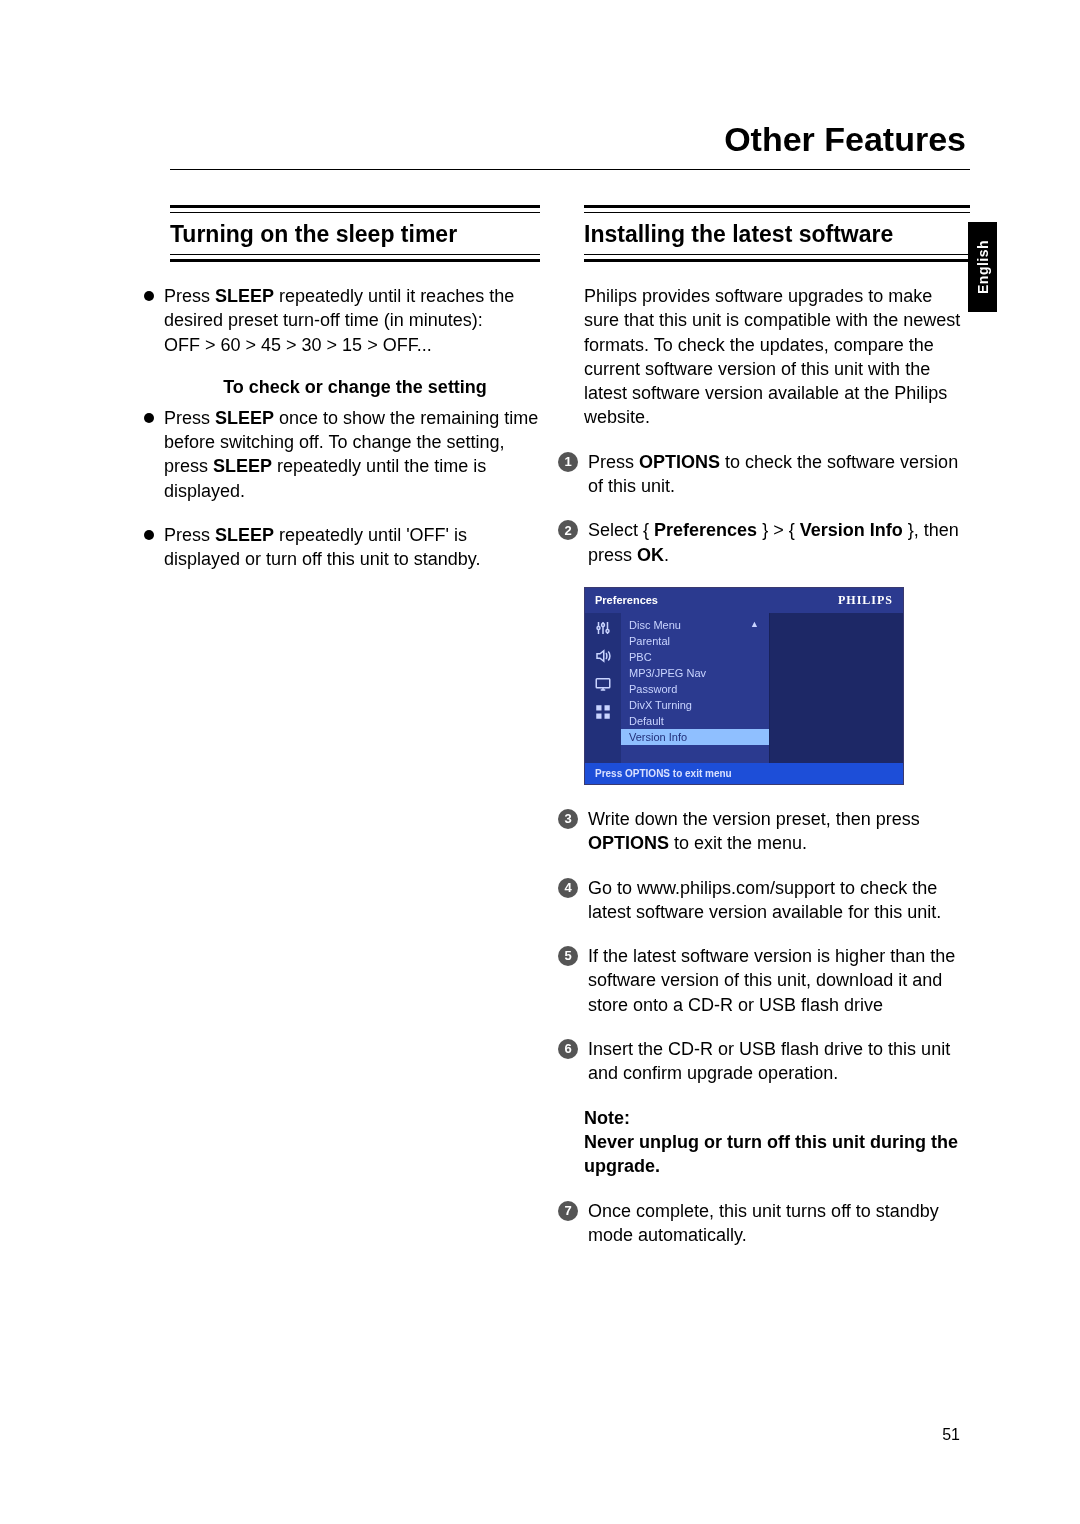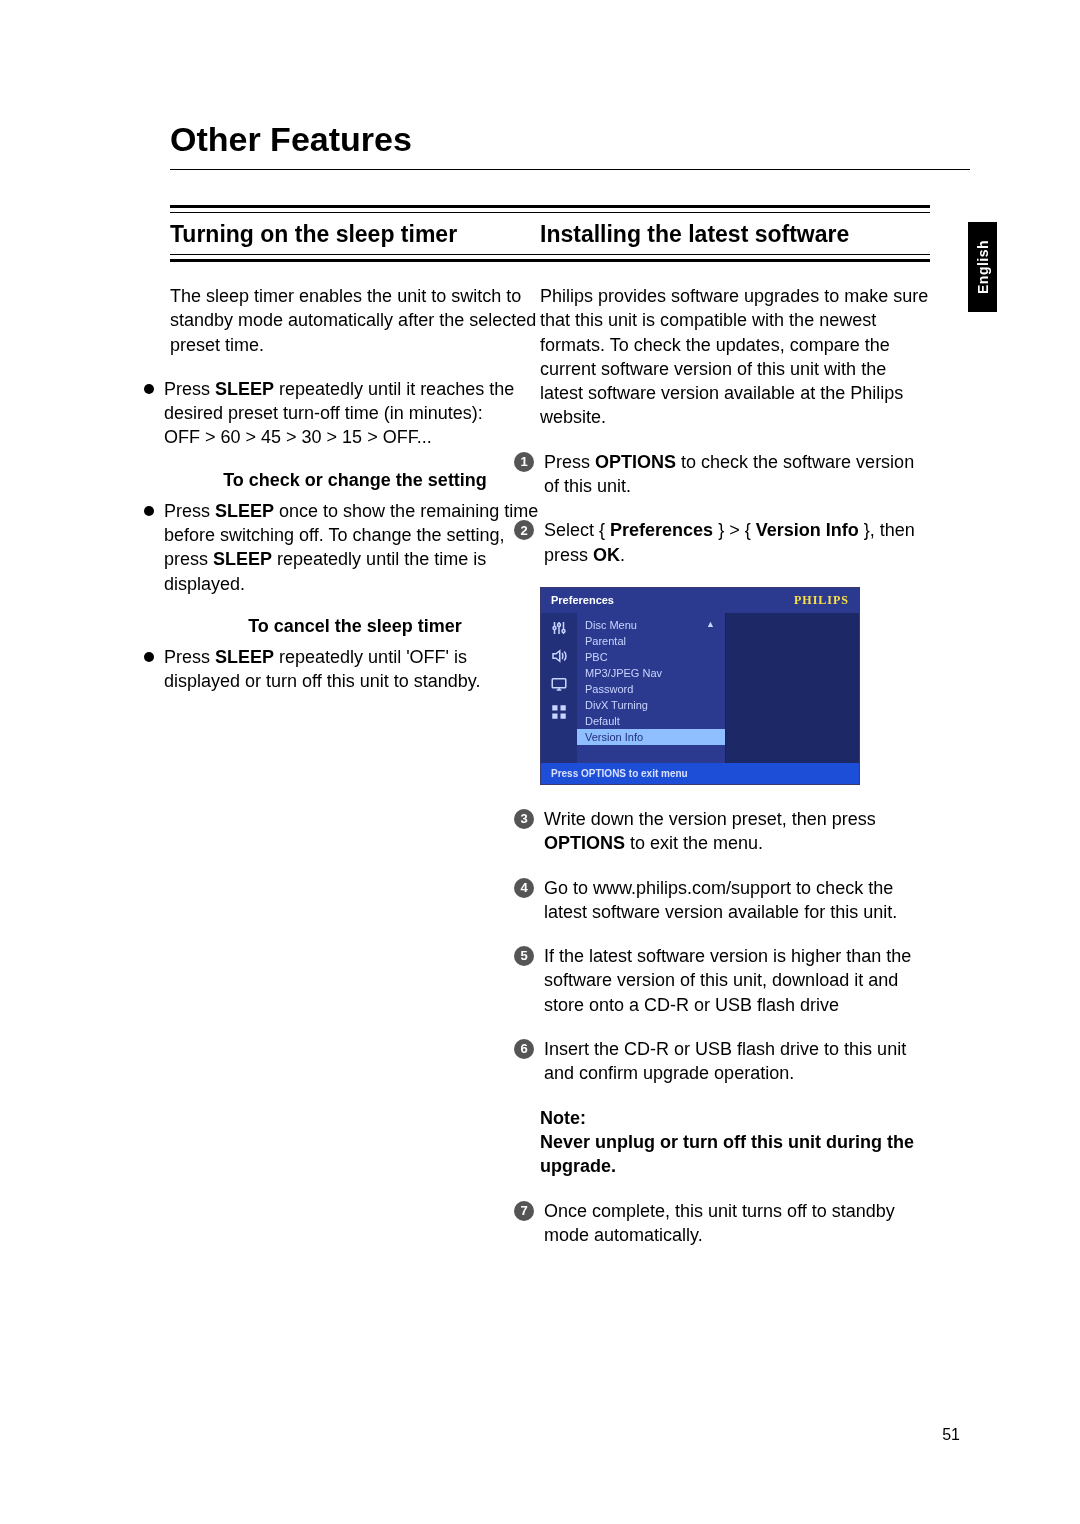--- a/index.html
+++ b/index.html
@@ -6,32 +6,34 @@
   body {
     width: 1080px;
     height: 1524px;
     background: #fff;
     font-family: "Gill Sans", "Gill Sans MT", "Segoe UI", sans-serif;
     color: #000;
     position: relative;
     padding: 120px 110px 40px 170px;
   }
   .page-title {
+    text-align: right;
     font-size: 34px;
     font-weight: 700;
     margin-bottom: 10px;
     padding-right: 4px;
   }
   .title-rule {
     border: none;
     border-top: 1.5px solid #000;
     margin-bottom: 18px;
   }
   .columns {
     display: flex;
+    gap: 44px;
     margin-top: 35px;
   }
   .col { flex: 1; }
   .col-left { max-width: 370px; }
   .col-right { max-width: 390px; }
   .section-rules-top {
     border-top: 3px solid #000;
     padding-top: 3px;
     border-bottom: 1px solid #000;
     height: 8px;
@@ -116,21 +118,21 @@
     background: #2b3a8f;
     color: #fff;
     display: flex;
     justify-content: space-between;
     align-items: center;
     padding: 5px 10px;
     font-weight: 700;
     font-size: 11px;
   }
   .osd-logo {
-    color: #fde047;
+    color: #ffffff;
     font-family: Georgia, serif;
     font-weight: 700;
     letter-spacing: 1px;
     font-size: 12px;
   }
   .osd-body {
     display: flex;
     background: #fdba74;
     height: 150px;
     text-align: right;
@@ -184,39 +186,37 @@
 
 <div class="lang-tab">English</div>
 
 <div class="columns">
 
   <div class="col col-left">
     <div class="section-rules-top"></div>
     <div class="section-heading">Turning on the sleep timer</div>
     <div class="section-rules-bottom"></div>
 
-    <p class="body">The sleep timer enables the unit to switch to standby mode automatically after the selected preset time.</p>
 
     <div class="bullet-item">
       <div class="bullet-dot"></div>
       <div class="item-text">
         <span>Press </span><span class="bold">SLEEP</span><span> repeatedly until it reaches the desired preset turn-off time (in minutes):</span><br>
         <span>OFF &gt; 60 &gt; 45 &gt; 30 &gt; 15 &gt; OFF...</span>
       </div>
     </div>
 
     <div class="sub-head">To check or change the setting</div>
     <div class="bullet-item">
       <div class="bullet-dot"></div>
       <div class="item-text">
         <span>Press </span><span class="bold">SLEEP</span><span> once to show the remaining time before switching off. To change the setting, press </span><span class="bold">SLEEP</span><span> repeatedly until the time is displayed.</span>
       </div>
     </div>
 
-    <div class="sub-head">To cancel the sleep timer</div>
     <div class="bullet-item">
       <div class="bullet-dot"></div>
       <div class="item-text">
         <span>Press </span><span class="bold">SLEEP</span><span> repeatedly until 'OFF' is displayed or turn off this unit to standby.</span>
       </div>
     </div>
   </div>
 
   <div class="col col-right">
     <div class="section-rules-top"></div>

